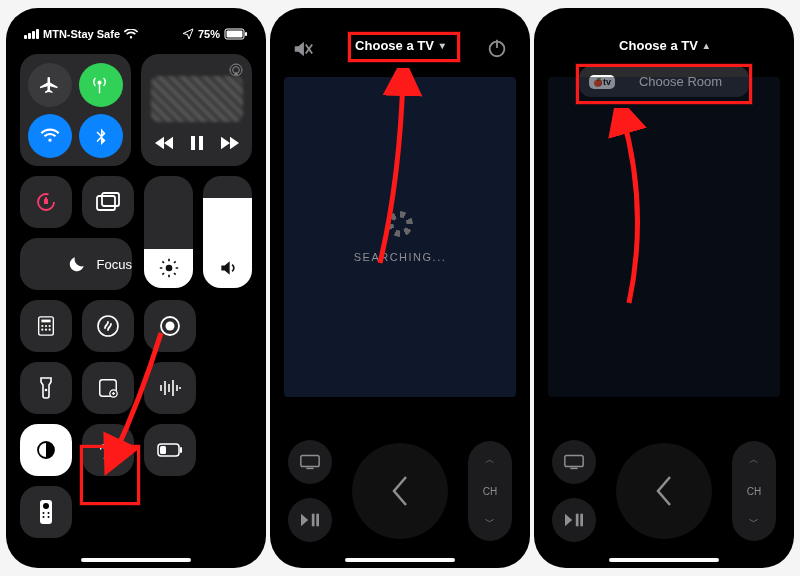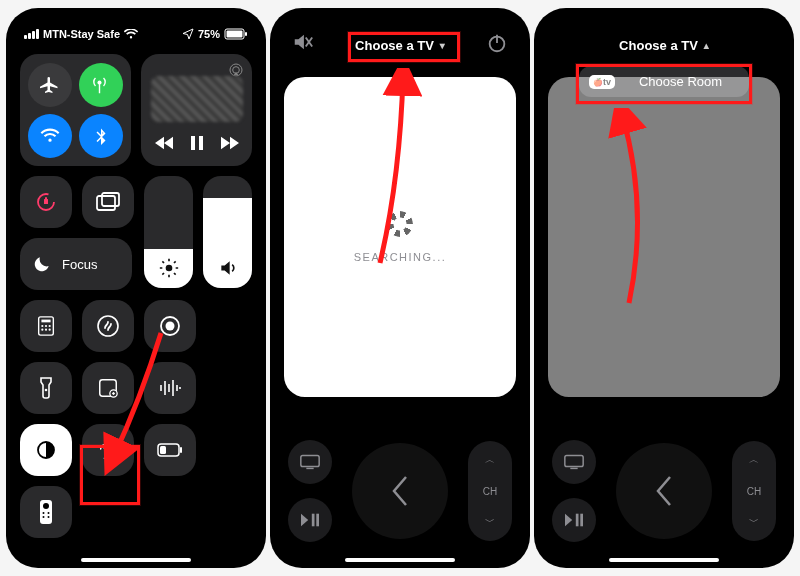--- a/index.html
+++ b/index.html
@@ -76,53 +76,53 @@
   .media-tile { flex-direction:column; color:#aaa; }
   .airplay-corner { position:absolute; top:8px; right:8px; }
   .album-blur {
     width:92px; height:46px; border-radius:8px;
     background: repeating-linear-gradient(45deg,#3a3a3a,#3a3a3a 4px,#555 4px,#555 8px);
     filter: blur(1.5px);
     margin-top:6px;
   }
   .media-controls { display:flex; gap:18px; margin-top:14px; color:#fff;}
   .lock-tile { color:#ff3b6b; }
-  .focus-tile { justify-content:flex-start; padding-left:12px; gap:10px; }
+  .focus-tile { justify-content:flex-end; padding-left:12px; gap:10px; }
   .slider-tile {
     background:#2a2a2c; width:52px; height:112px; border-radius:18px;
     display:flex; flex-direction:column; justify-content:flex-end; align-items:center;
     overflow:hidden; position:relative;
   }
   .slider-fill { background:#fff; width:100%; }
   .slider-icon { position:absolute; bottom:10px; }
   .icon-grid { display:flex; flex-wrap:wrap; gap:10px; }
 
   .red-box {
     position:absolute; border:3px solid #ff1a1a; box-shadow:0 0 0 1px #ff1a1a33;
   }
   .arrow-svg { position:absolute; pointer-events:none; }
 
   
   .remote-header {
-    display:flex; align-items:flex-start; justify-content:space-between;
+    display:flex; align-items:flex-end; justify-content:space-between;
     padding: 24px 18px 8px;
   }
   .choose-tv-btn {
     display:flex; align-items:center; gap:6px;
     font-size:13px; font-weight:600;
     padding:6px 12px; border-radius:14px;
   }
   .chev { font-size:10px; opacity:.8; }
   .mute-icon, .power-icon { width:30px; display:flex; justify-content:center; }
 
   .trackpad {
     margin: 10px 14px 0;
     height: 320px;
-    background:#ffffff;
-    border-radius:21px;
+    background:#0f172a;
+    border-radius:4px;
     display:flex; flex-direction:column; align-items:center; justify-content:center;
     color:#8e8e93; font-size:11px; letter-spacing:1.5px;
   }
   .spinner {
     width:26px; height:26px; margin-bottom:14px;
     border-radius:50%;
     background:
       conic-gradient(#666 0 30deg, transparent 30deg 60deg,
                      #666 60deg 90deg, transparent 90deg 120deg,
                      #666 120deg 150deg, transparent 150deg 180deg,

